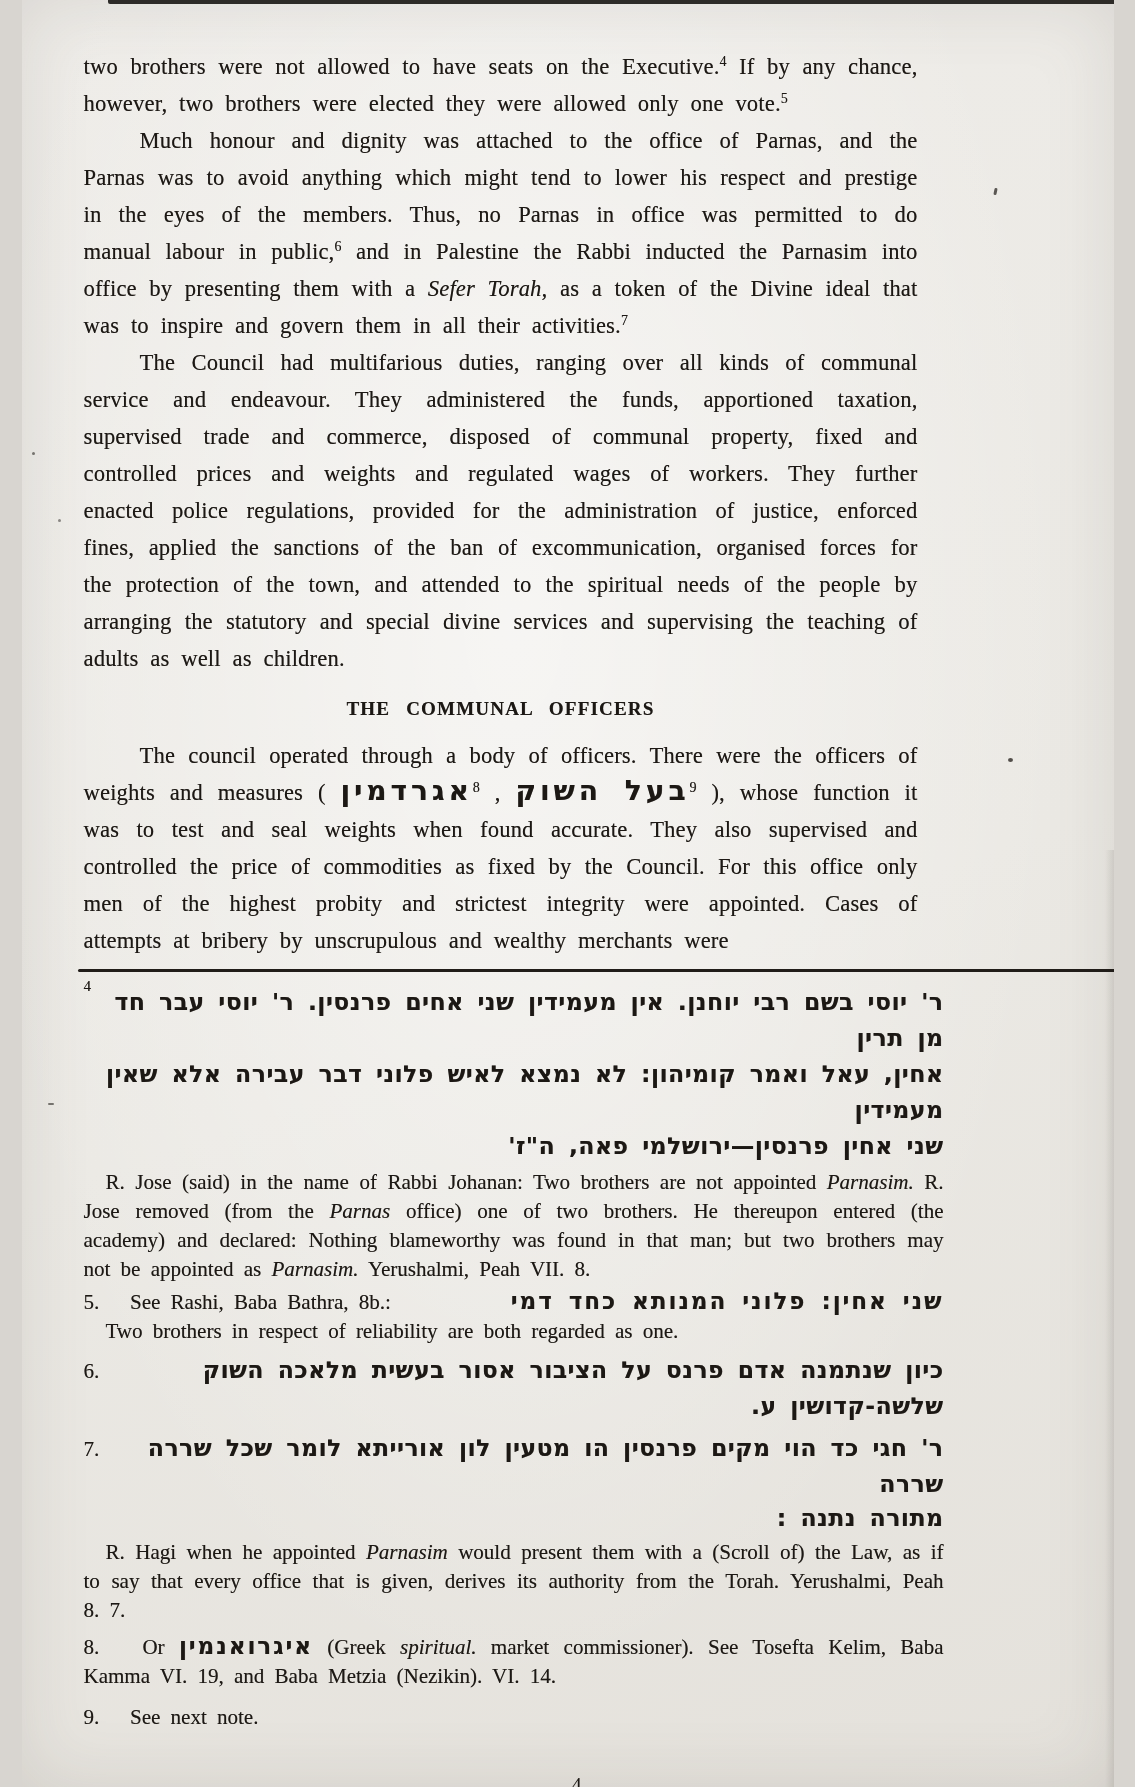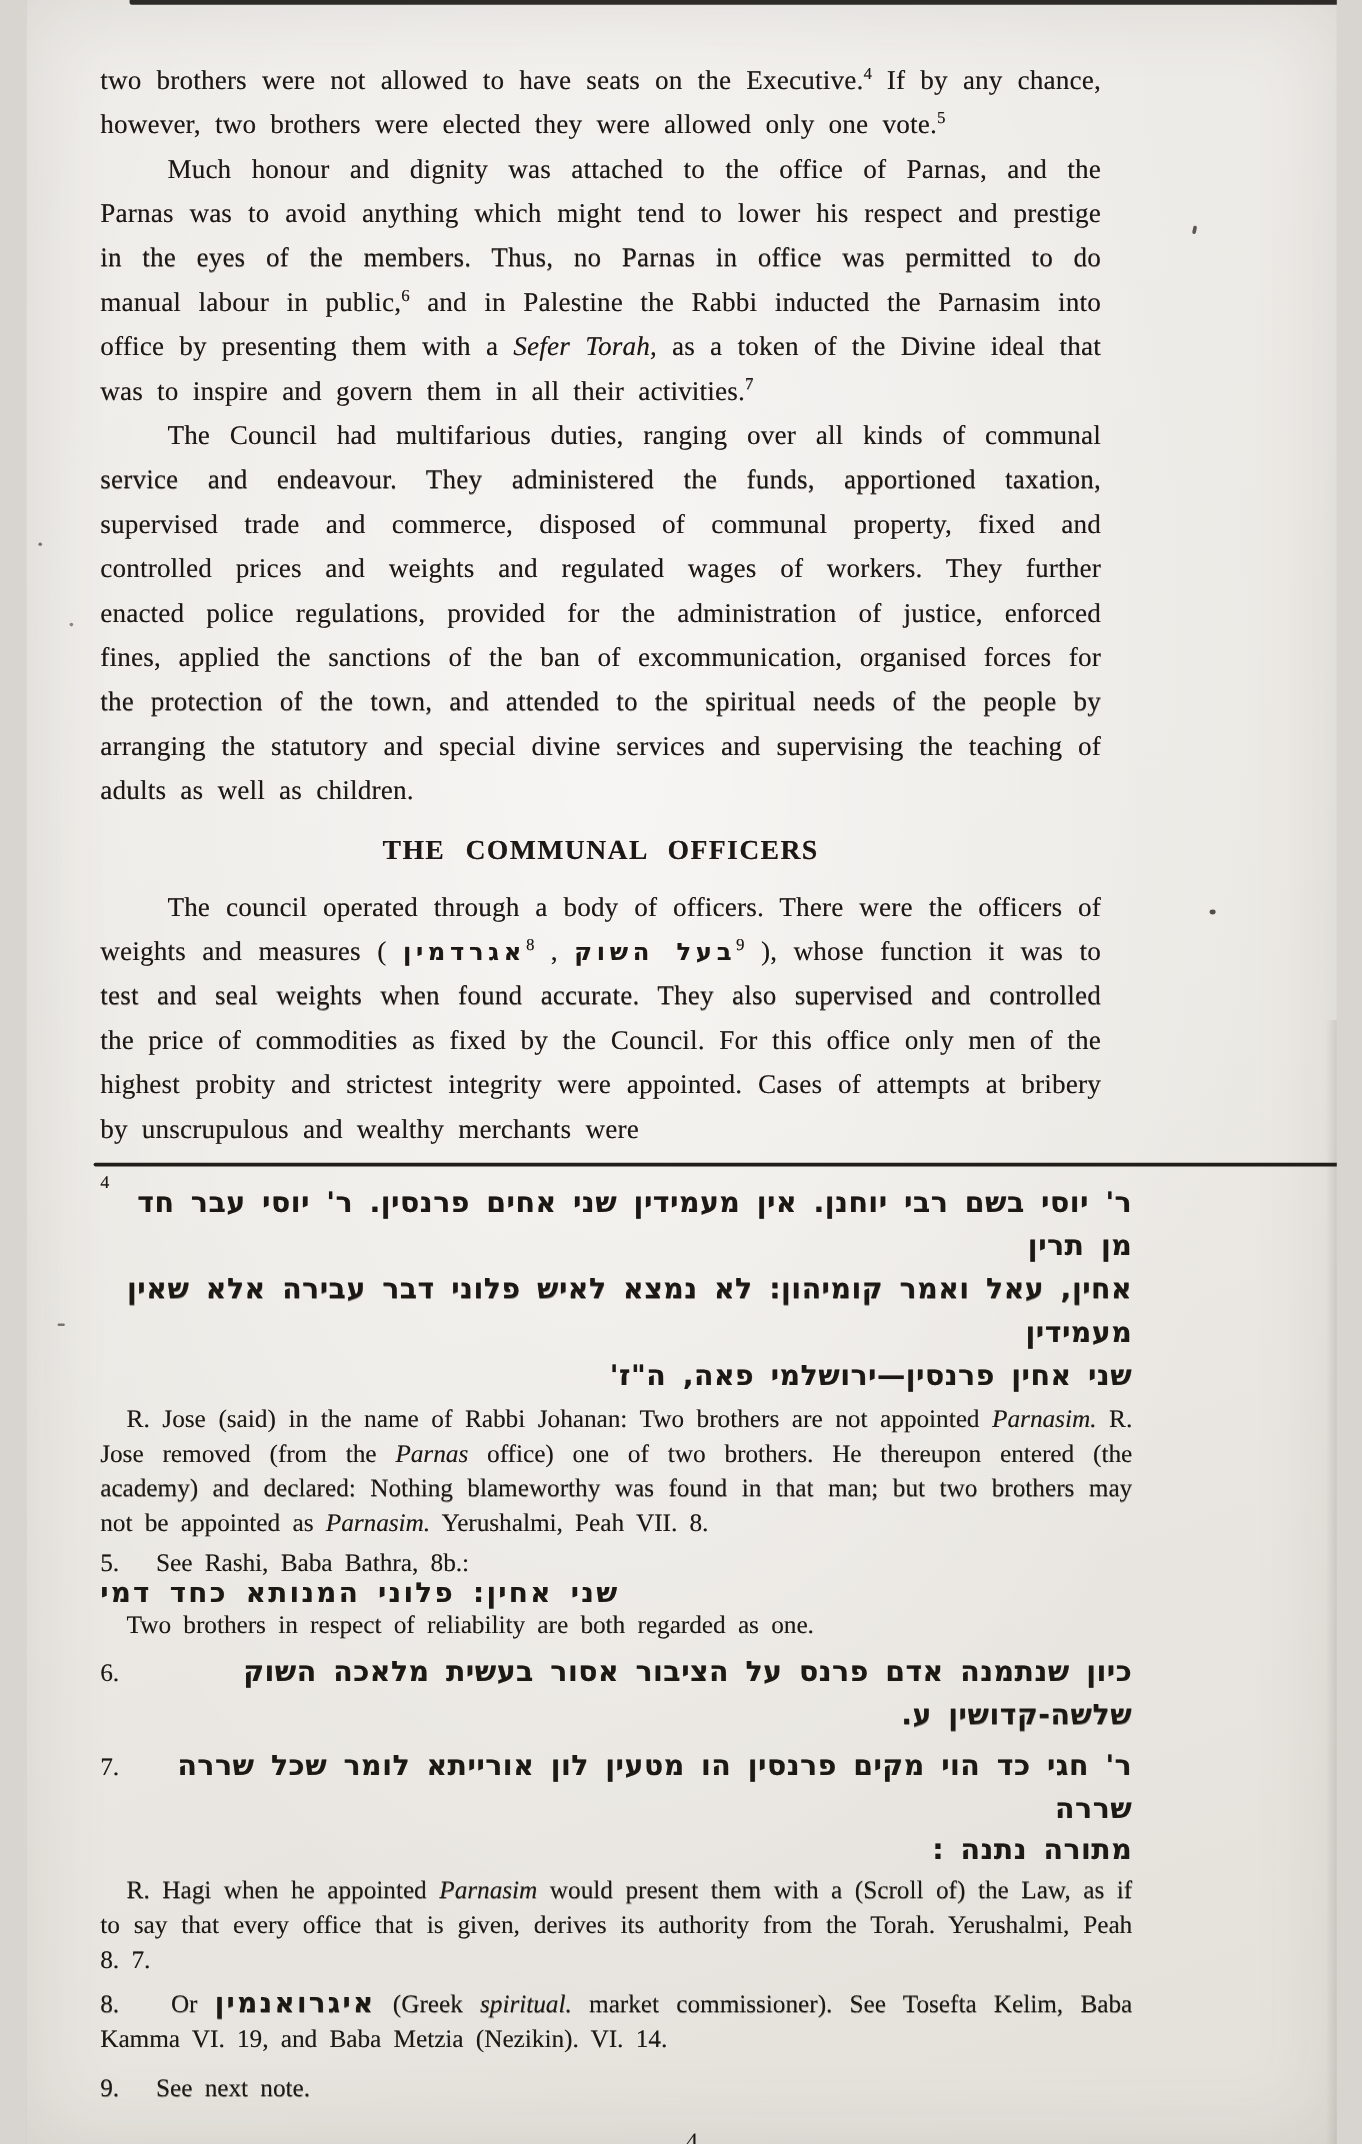--- a/index.html
+++ b/index.html
@@ -25,28 +25,28 @@
     word-spacing:6px;
     letter-spacing:.2px;
     text-shadow:.2px .2px .35px rgba(15,10,5,.5);
   }
   .para{margin:0;}
   .para.indent{text-indent:56px;}
   sup{font-size:62%;line-height:0;vertical-align:super;letter-spacing:0;}
   .it{font-style:italic;}
   .he-body{
     font-family:"DejaVu Sans","DejaVu Serif",sans-serif;
-    font-weight:700;font-size:20px;line-height:1;
+    font-weight:700;font-size:28px;line-height:1;
     letter-spacing:4px;
   }
   .section-heading{
     margin:16px 0 12px 0;
     text-align:center;
     font-weight:700;
-    font-size:23px;
+    font-size:19px;
     line-height:32px;
     letter-spacing:1.2px;
     word-spacing:10px;
     text-indent:0;
   }
   
   .fn-rule{
     margin:10px 0 0 56px;
     width:1079px;height:3px;
     background:#211d19;
@@ -78,21 +78,21 @@
   }
   .fn-en{margin:4px 0 0 0;text-indent:22px;}
   .fn-line{display:flex;align-items:baseline;margin-top:4px;}
   .fn-line .he-fill{flex:1;}
   .fn-marker{flex:0 0 36px;letter-spacing:0;}
   .he-fn{
     font-family:"DejaVu Sans","DejaVu Serif",sans-serif;
     font-weight:700;font-size:23px;line-height:1;
     letter-spacing:2px;
   }
-  .fn5-row{display:flex;justify-content:space-between;align-items:baseline;margin-top:4px;flex-direction:column;}
+  .fn5-row{display:flex;justify-content:space-between;align-items:baseline;margin-top:4px;}
   .fn-sub{padding-left:22px;}
   .mt6{margin-top:6px;}
   .mt8{margin-top:8px;}
   .mt12{margin-top:12px;}
   .he2-line{line-height:32px;}
   
   .page-number{
     position:absolute;top:1773px;left:543px;width:24px;
     font-size:21px;text-align:center;
   }

